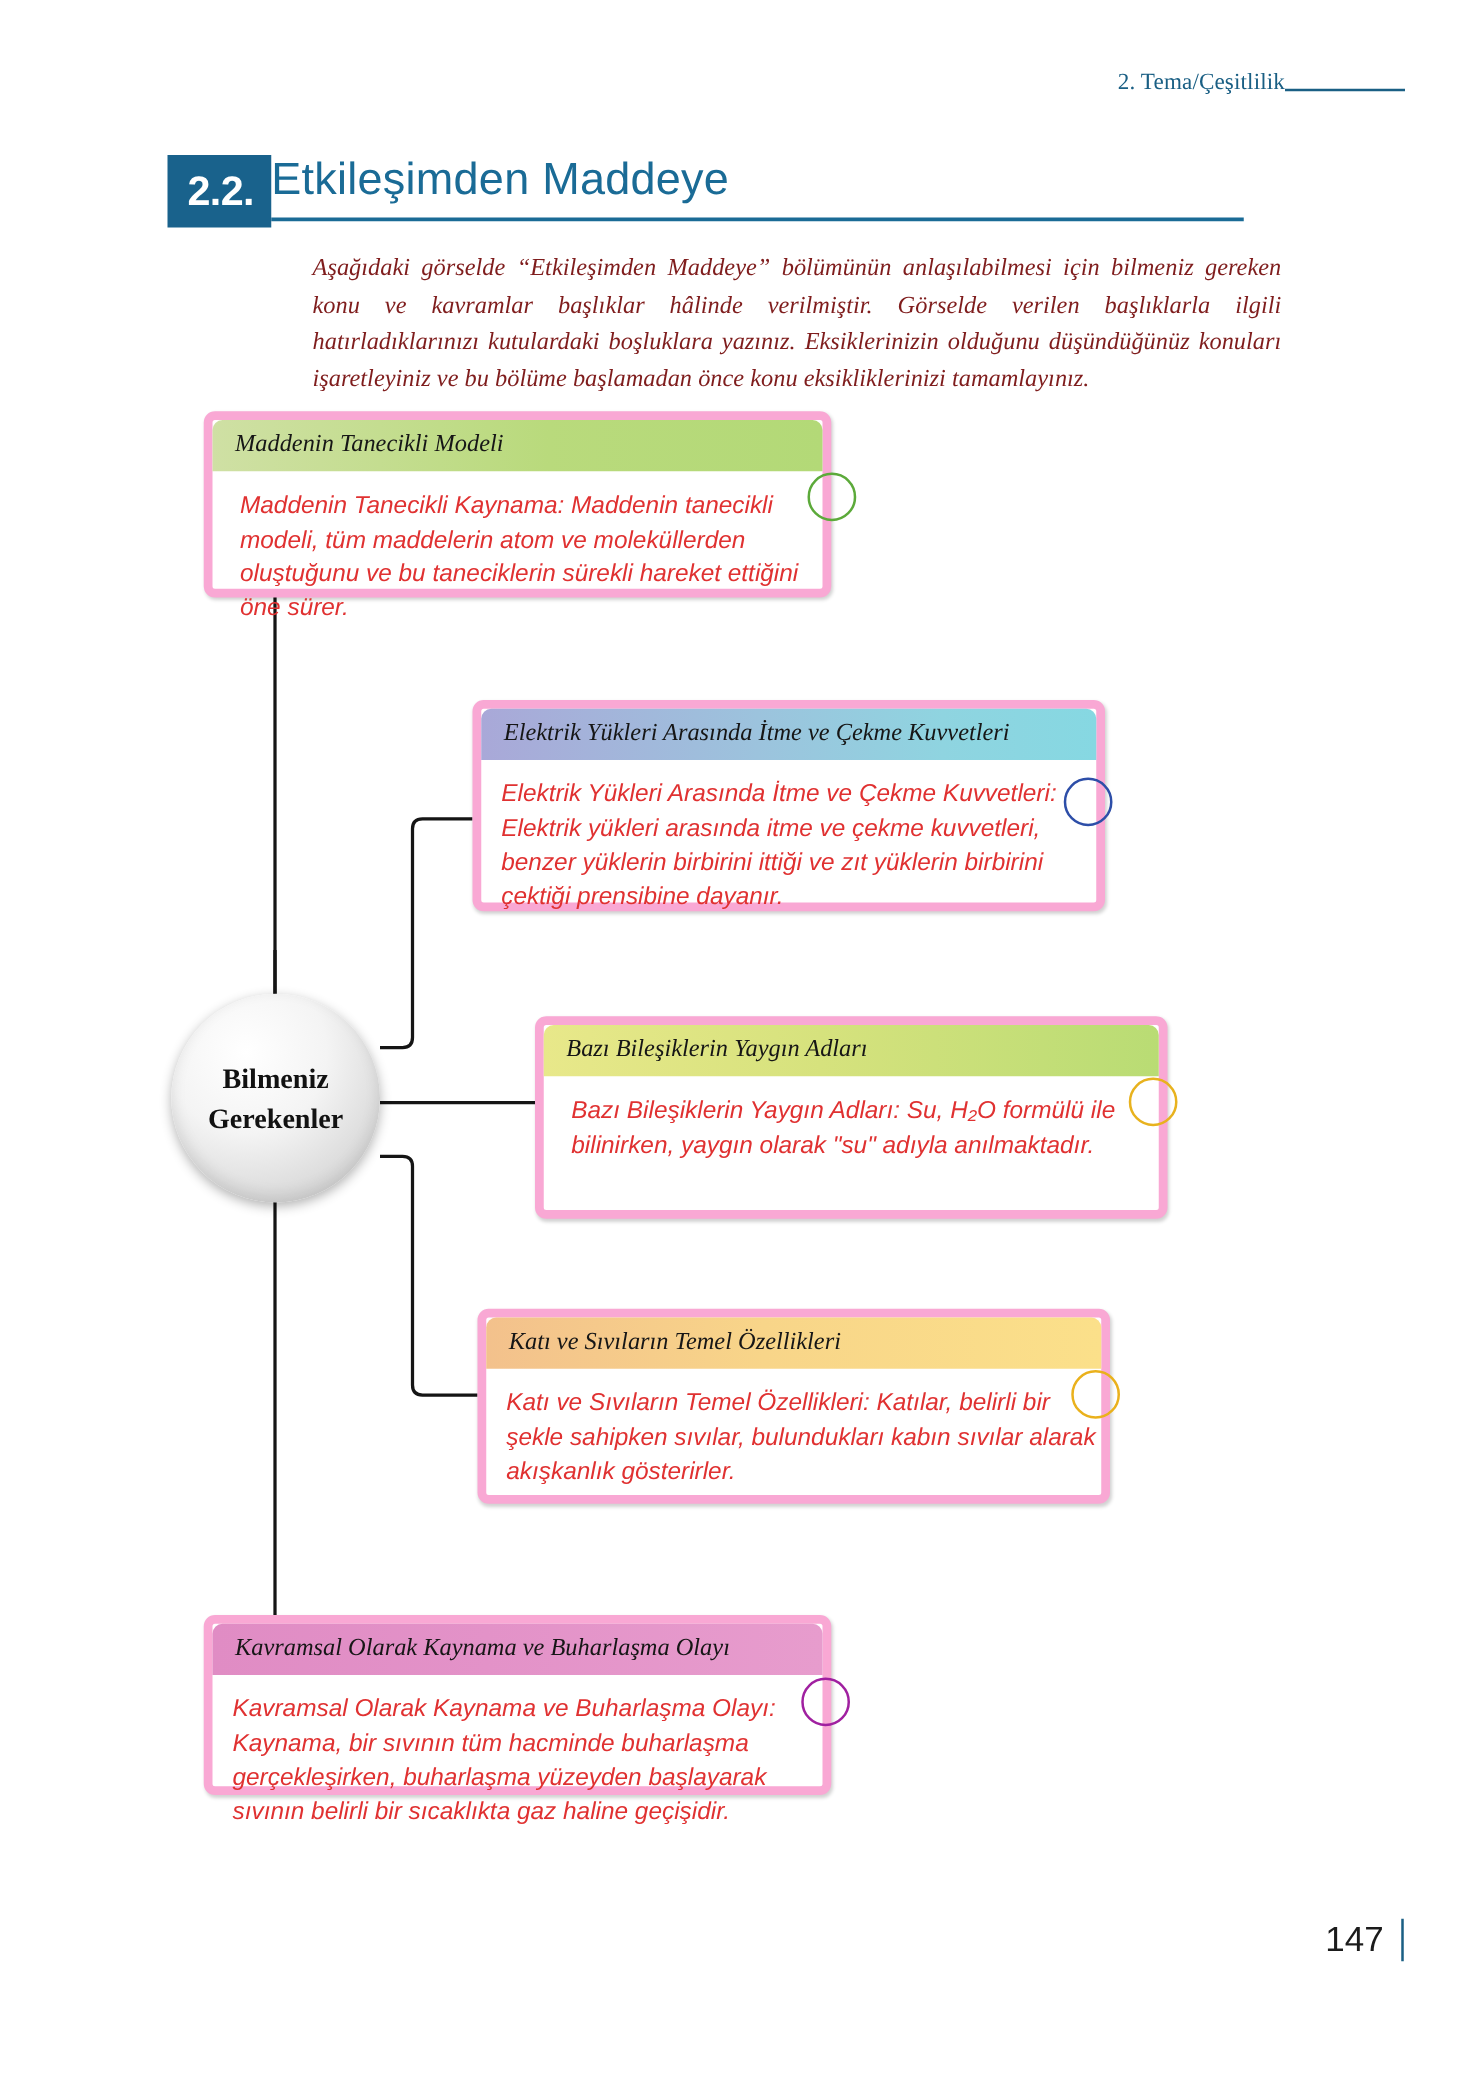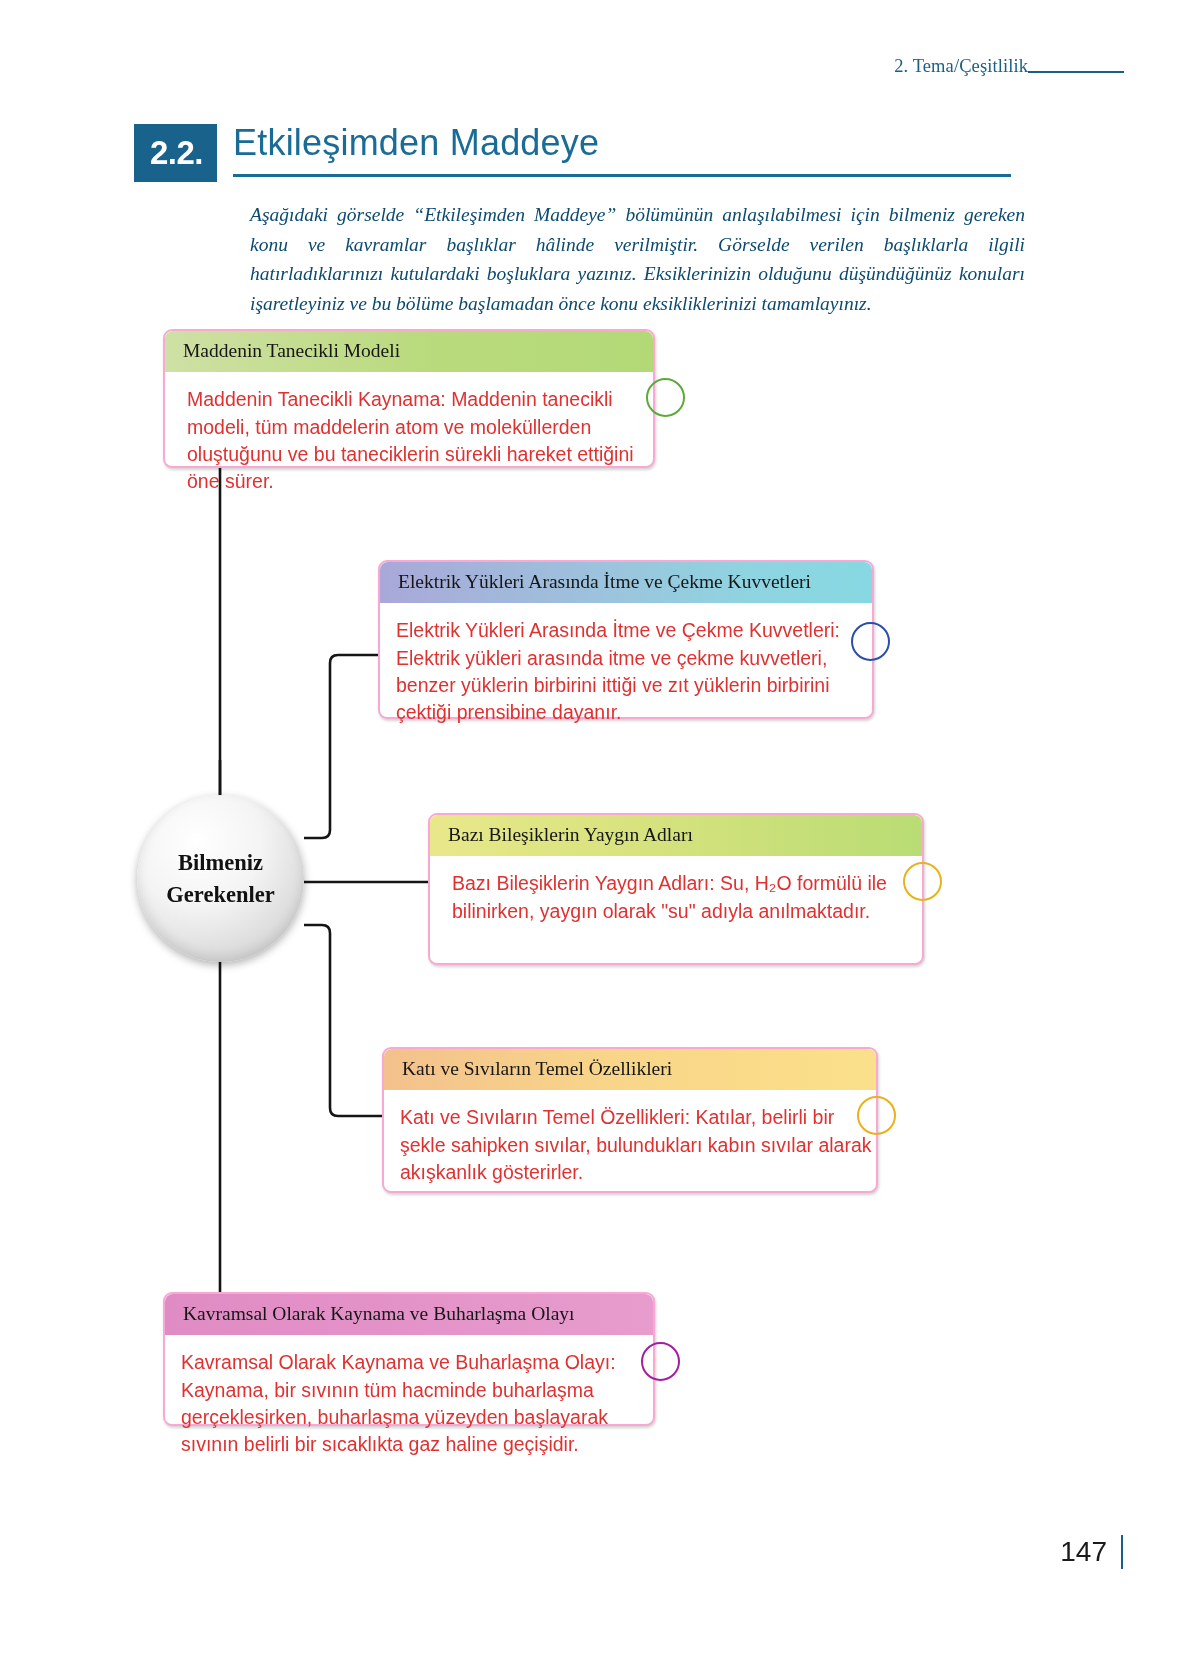--- a/index.html
+++ b/index.html
@@ -58,21 +58,20 @@
     font-size: 33px;
     letter-spacing: -0.5px;
     padding: 8px 14px 10px 16px;
     line-height: 1;
     height: 40px;
     box-sizing: content-box;
     display: flex;
     align-items: center;
   }
   #heading-right {
-    margin-left: 16px;
     position: relative;
   }
   #section-title {
     font-family: "Liberation Sans", sans-serif;
     font-size: 36px;
     color: #1a6b96;
     line-height: 1.05;
     white-space: nowrap;
     letter-spacing: 0.2px;
   }
@@ -88,21 +87,21 @@
   
   #intro-paragraph {
     position: absolute;
     left: 250px;
     top: 200px;
     width: 775px;
     font-family: "Liberation Serif", serif;
     font-style: italic;
     font-size: 19.5px;
     line-height: 1.52;
-    color: #0c4a6e;
+    color: #7f1d1d;
     text-align: justify;
   }
 
   
   #diagram {
     position: absolute;
     left: 0;
     top: 0;
     width: 1187px;
     height: 1659px;
@@ -138,25 +137,26 @@
     font-weight: bold;
     font-size: 22.5px;
     color: #121212;
     line-height: 1.42;
     text-align: center;
   }
 
   
   .card {
     position: absolute;
-    border: 2px solid #f9a8d4;
+    border: 7px solid #f9a8d4;
     border-radius: 9px;
     background: #ffffff;
     box-shadow: 1px 2px 3px rgba(0,0,0,0.18);
     z-index: 4;
+    font-style: italic;
   }
   .card-header {
     border-radius: 8px 8px 0 0;
     font-family: "Liberation Serif", serif;
     font-size: 19.5px;
     color: #161616;
     padding: 8px 0 9px 18px;
     line-height: 1.25;
     white-space: nowrap;
     overflow: hidden;

